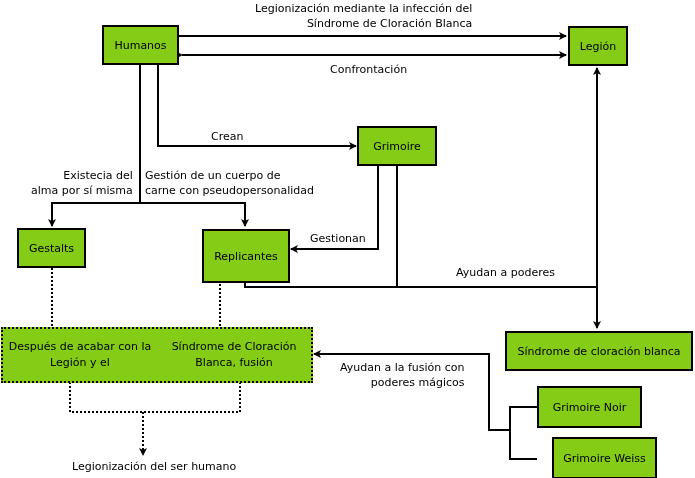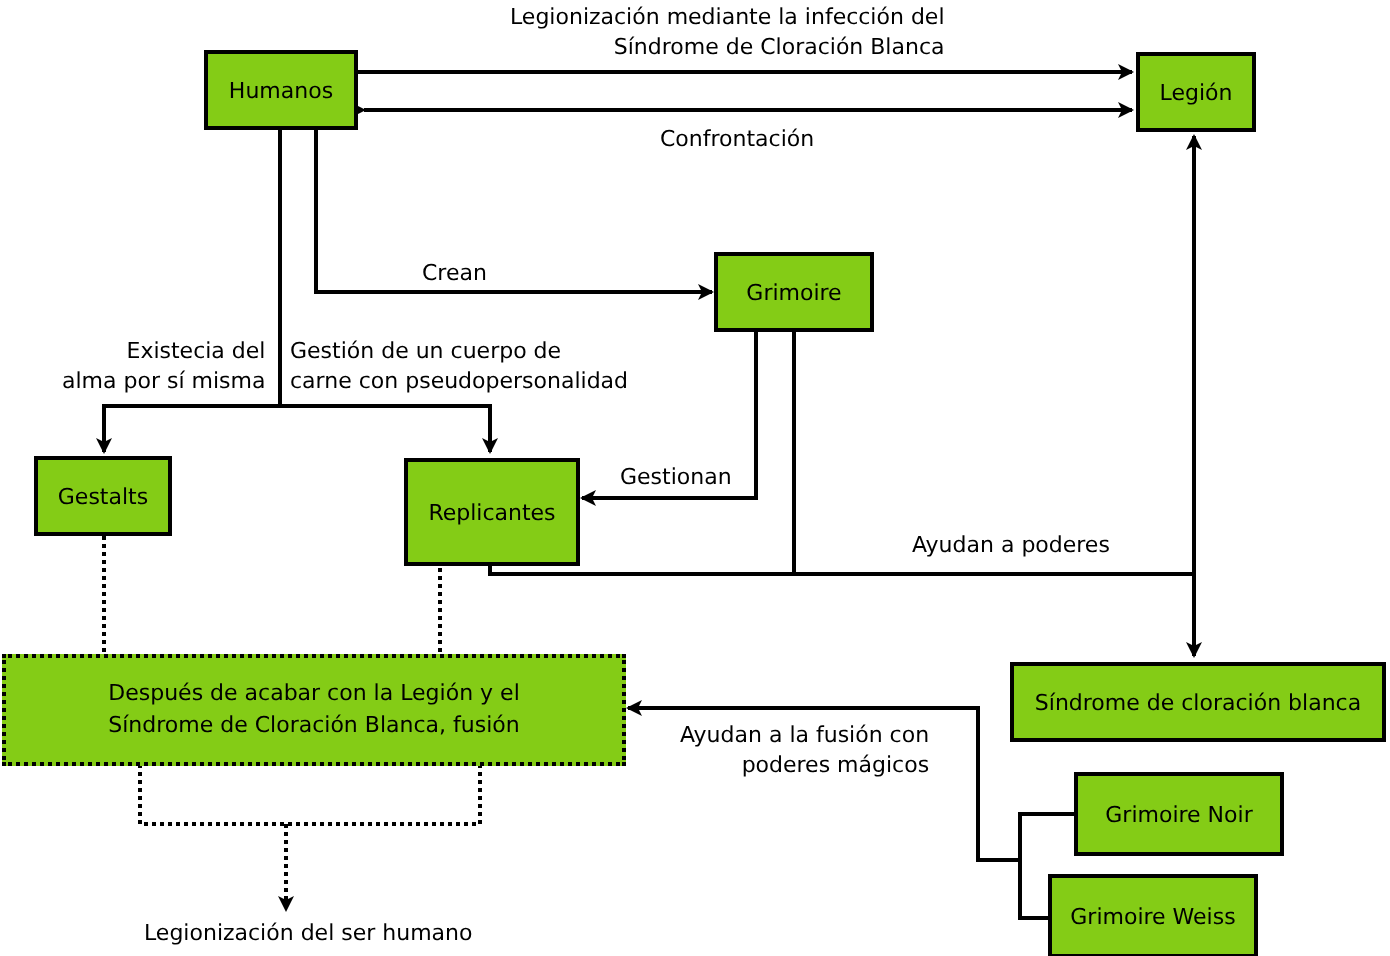--- a/index.html
+++ b/index.html
@@ -48,27 +48,27 @@
     <polyline points="70,382 70,412 240,412 240,382"></polyline>
     <line x1="143" y1="412" x2="143" y2="455" marker-end="url(#ah)"></line>
   </g>
 </svg>
 
 <div class="box" style="left:102px;top:25px;width:77px;height:40px;">Humanos</div>
 <div class="box" style="left:568px;top:26px;width:60px;height:40px;">Legión</div>
 <div class="box" style="left:357px;top:126px;width:80px;height:40px;">Grimoire</div>
 <div class="box" style="left:17px;top:228px;width:69px;height:40px;">Gestalts</div>
 <div class="box" style="left:202px;top:229px;width:88px;height:54px;text-align:center;">Replicantes</div>
-<div class="box dotted" style="left:1px;top:327px;width:312px;height:56px;flex-direction:column;line-height:16px;">
+<div class="box dotted" style="left:1px;top:327px;width:312px;height:56px;flex-direction:row;line-height:16px;">
   <span>Después de acabar con la Legión y el</span>
   <span>Síndrome de Cloración Blanca, fusión</span>
 </div>
 <div class="box" style="left:505px;top:331px;width:188px;height:40px;">Síndrome de cloración blanca</div>
 <div class="box" style="left:537px;top:386px;width:105px;height:42px;">Grimoire Noir</div>
-<div class="box" style="left:524px;top:437px;width:105px;height:42px;">Grimoire Weiss</div>
+<div class="box" style="left:552px;top:437px;width:105px;height:42px;">Grimoire Weiss</div>
 <div class="lbl" style="left:72px;top:459px;">Legionización del ser humano</div>
 
 <div class="lbl" style="left:255px;top:1px;">
   <div>Legionización mediante la infección del</div>
   <div>Síndrome de Cloración Blanca</div>
 </div>
 <div class="lbl" style="left:330px;top:62px;">Confrontación</div>
 <div class="lbl" style="left:211px;top:129px;">Crean</div>
 <div class="lbl" style="left:31px;top:168px;">
   <div>Existecia del</div>

